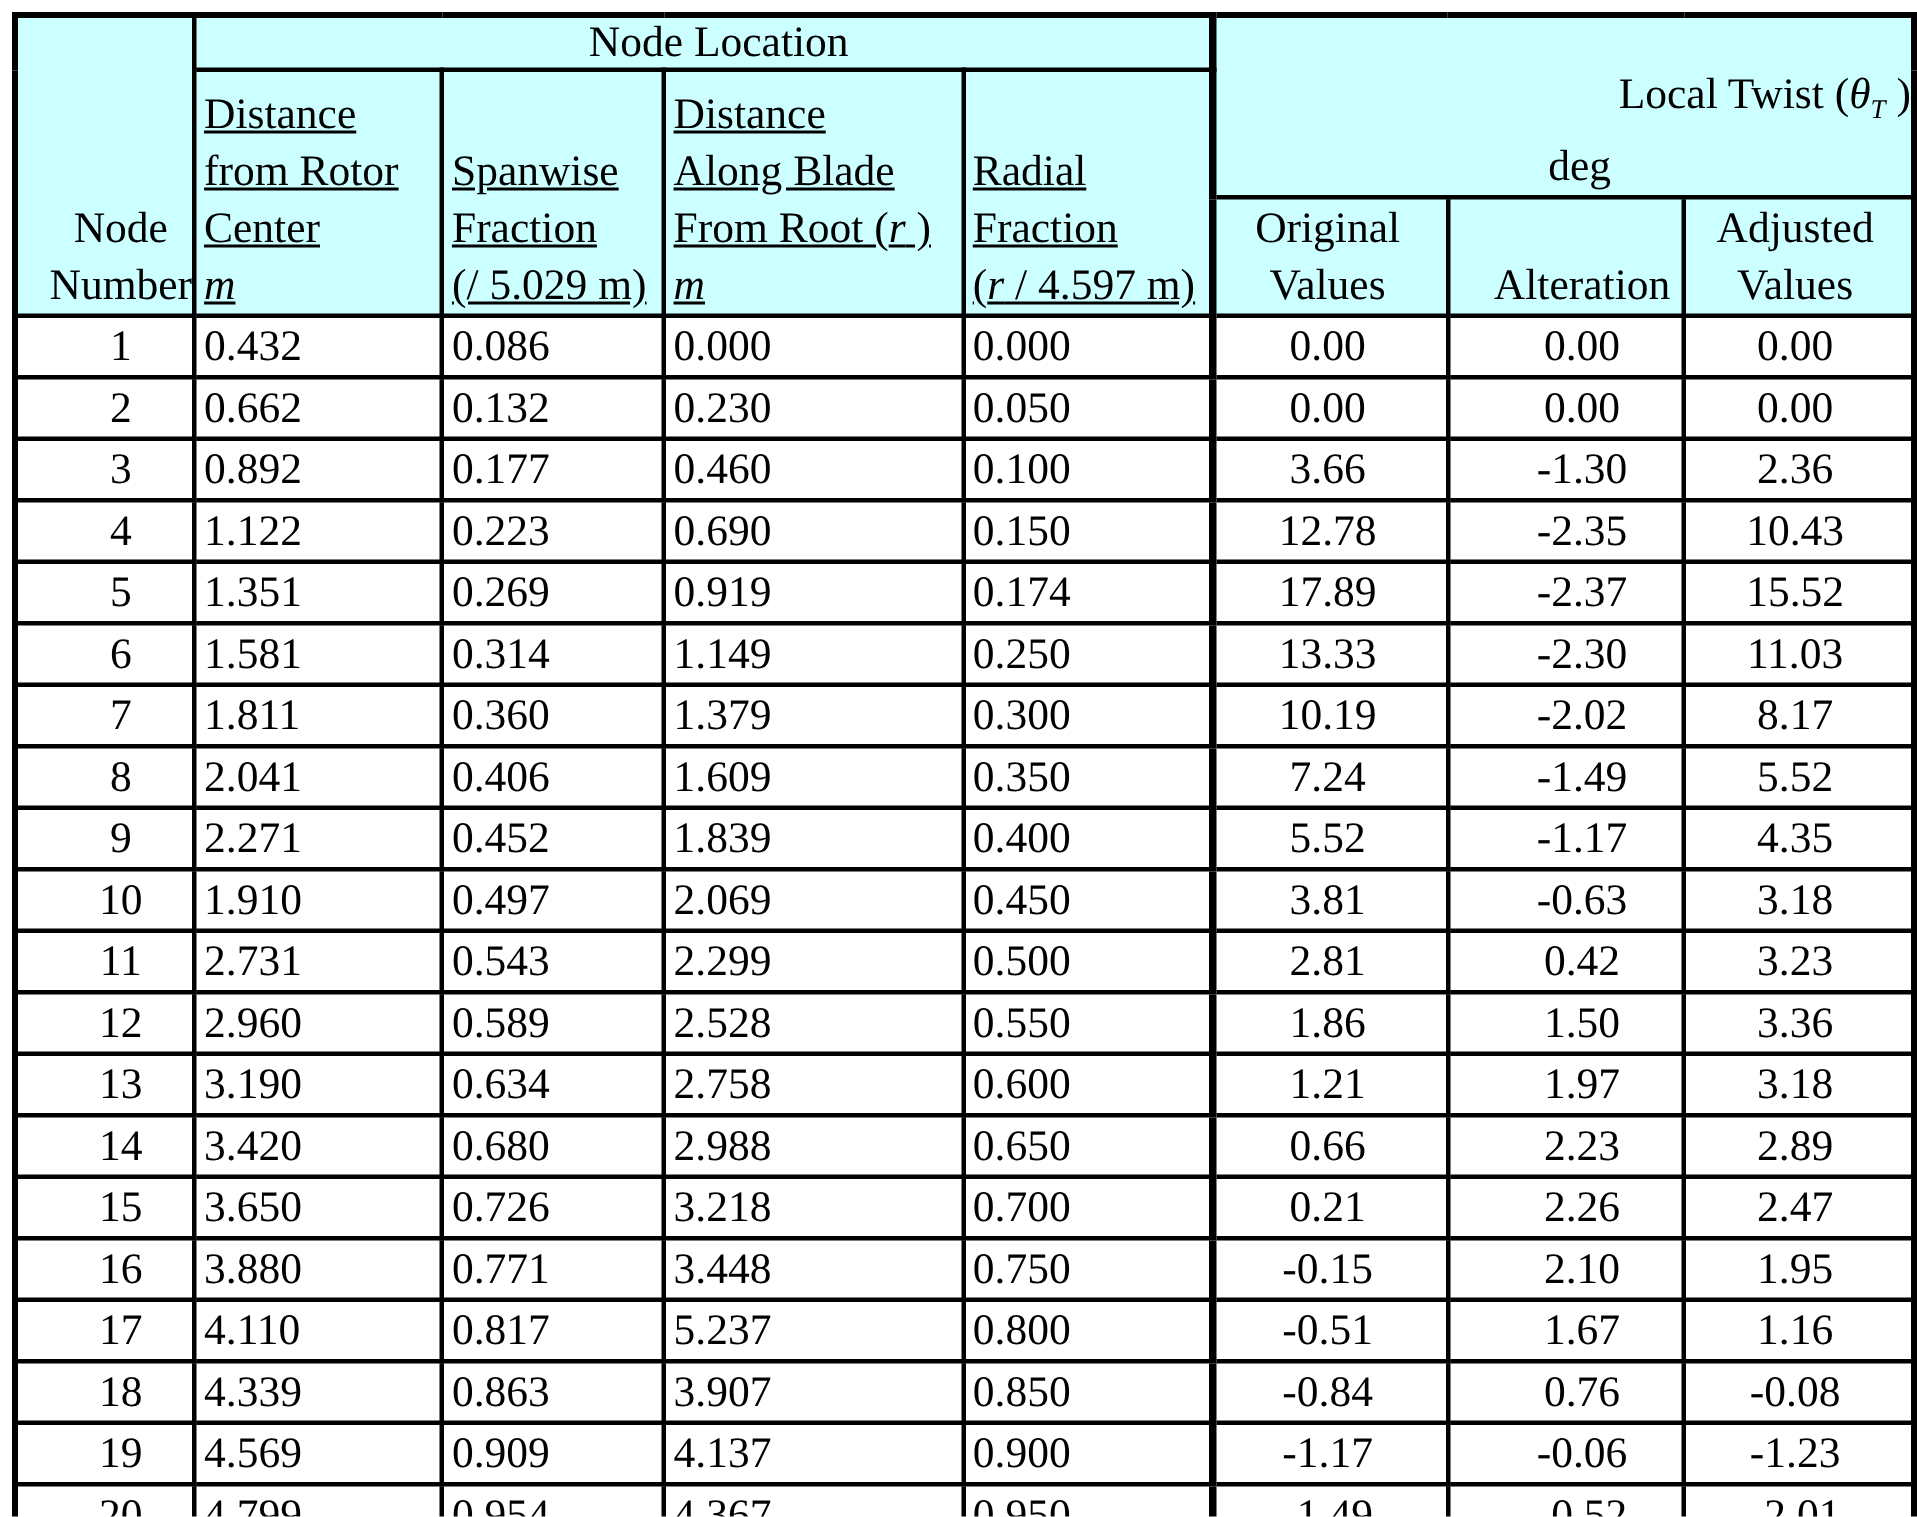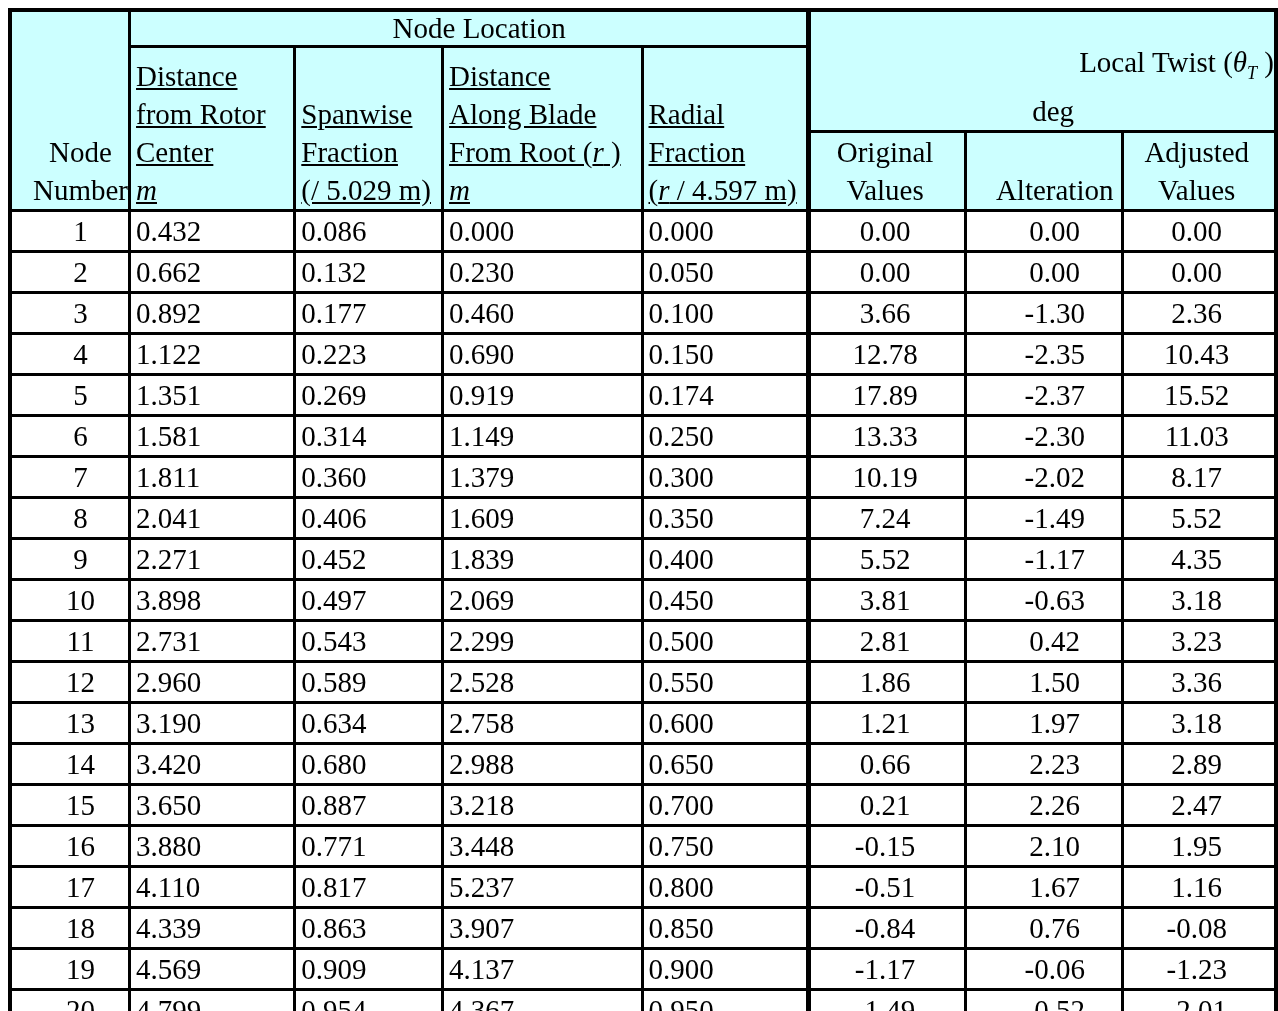--- a/index.html
+++ b/index.html
@@ -172,21 +172,21 @@
         <td class="al">2.271</td>
         <td class="al">0.452</td>
         <td class="al">1.839</td>
         <td class="al">0.400</td>
         <td class="ar sep">5.52</td>
         <td class="ac">-1.17</td>
         <td class="ar">4.35</td>
       </tr>
       <tr>
         <td class="ac">10</td>
-        <td class="al">3.898</td>
+        <td class="al">1.910</td>
         <td class="al">0.497</td>
         <td class="al">2.069</td>
         <td class="al">0.450</td>
         <td class="ar sep">3.81</td>
         <td class="ac">-0.63</td>
         <td class="ar">3.18</td>
       </tr>
       <tr>
         <td class="ac">11</td>
         <td class="al">2.731</td>
@@ -223,21 +223,21 @@
         <td class="al">0.680</td>
         <td class="al">2.988</td>
         <td class="al">0.650</td>
         <td class="ar sep">0.66</td>
         <td class="ac">2.23</td>
         <td class="ar">2.89</td>
       </tr>
       <tr>
         <td class="ac">15</td>
         <td class="al">3.650</td>
-        <td class="al">0.887</td>
+        <td class="al">0.726</td>
         <td class="al">3.218</td>
         <td class="al">0.700</td>
         <td class="ar sep">0.21</td>
         <td class="ac">2.26</td>
         <td class="ar">2.47</td>
       </tr>
       <tr>
         <td class="ac">16</td>
         <td class="al">3.880</td>
         <td class="al">0.771</td>

